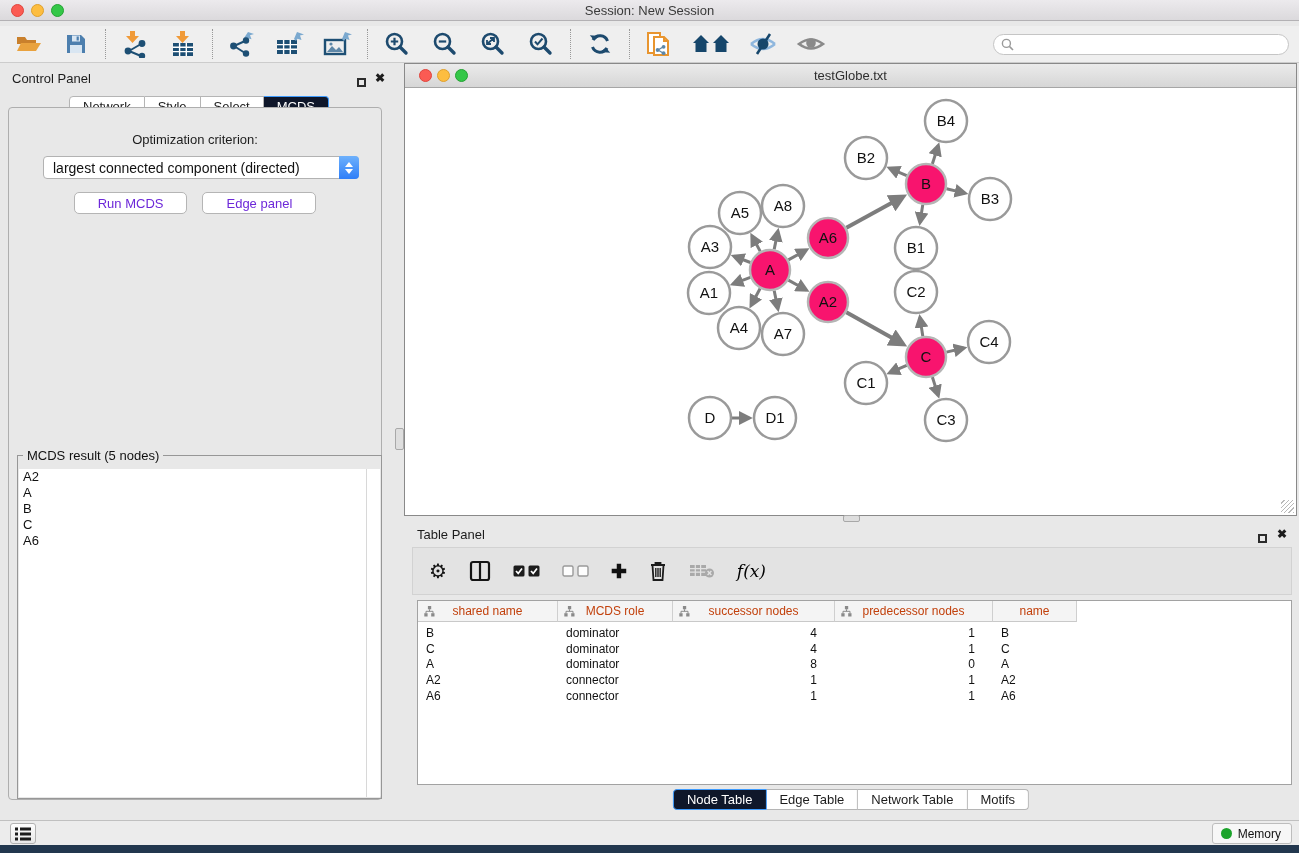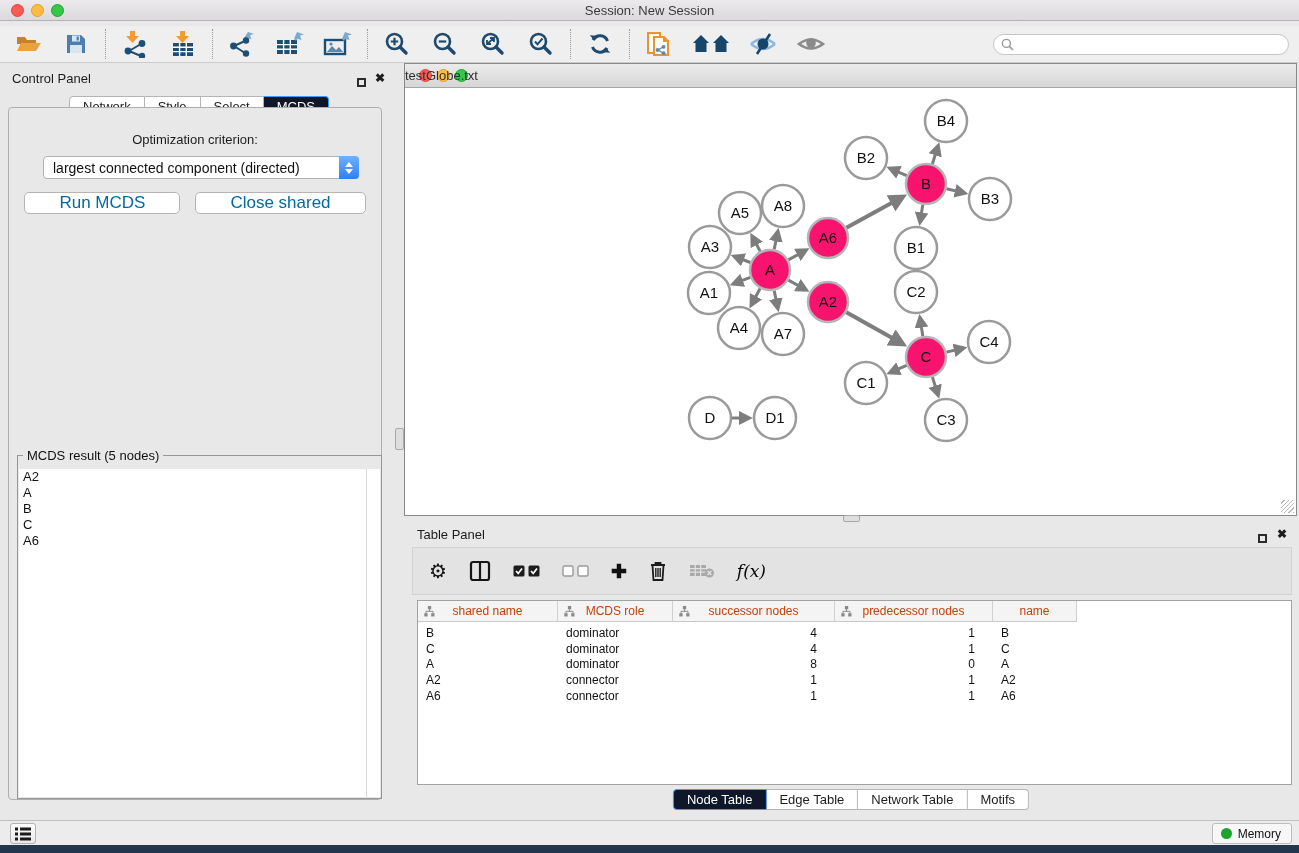--- a/index.html
+++ b/index.html
@@ -49,38 +49,38 @@
   .opt-label { position:absolute; top:24px; width:100%; text-align:center; font-size:13px; color:#1c1c1c; }
   .dropdown { position:absolute; top:48px; left:34px; width:316px; height:23px; background:#fff;
     border:1px solid #b2b2b2; border-radius:4px; display:flex; align-items:center; cursor:pointer; }
   .dd-text { flex:1; font-size:14px; color:#111; padding-left:9px; white-space:nowrap; overflow:hidden; }
   .dd-step { width:20px; height:23px; margin:-1px -1px -1px 0; border-radius:0 4px 4px 0;
     background:linear-gradient(#6eb1fc,#2e7ef8); display:flex; flex-direction:column;
     align-items:center; justify-content:center; gap:2px; }
   .dd-up { width:0; height:0; border-left:4px solid transparent; border-right:4px solid transparent; border-bottom:5px solid #fff; }
   .dd-down { width:0; height:0; border-left:4px solid transparent; border-right:4px solid transparent; border-top:5px solid #fff; }
   .btn-row { position:absolute; top:84px; left:0; width:100%; display:flex; justify-content:center; gap:15px; }
-  .mac-btn { height:22px; padding:0 34px; background:#fff; border:1px solid #b5b5b5; border-radius:5px;
-    font-size:17px; color:#0369a1; cursor:pointer; font-family:"Liberation Sans",sans-serif; }
+  .mac-btn { height:22px; padding:0 23px; background:#fff; border:1px solid #b5b5b5; border-radius:5px;
+    font-size:13px; color:#6d28d9; cursor:pointer; font-family:"Liberation Sans",sans-serif; }
 
   .result-box { position:absolute; left:8px; top:347px; width:365px; height:344px; border:1px solid #979797; }
   .result-legend { position:absolute; top:-8px; left:5px; background:#e8e8e8; padding:0 4px; font-size:13px; color:#111; }
   .result-list { position:absolute; top:13px; left:1px; right:1px; bottom:1px; background:#fff; overflow:hidden; }
   .result-list::after { content:""; position:absolute; top:0; bottom:0; right:0; width:13px;
     background:#fff; border-left:1px solid #d8d8d8; }
   .result-item { font-size:13px; line-height:16px; padding-left:4px; color:#111; }
 
   
   .netwin { position:absolute; left:404px; top:0; width:893px; height:453px;
     border:1px solid #898989; background:#fff; }
   .net-titlebar { position:relative; height:24px; background:linear-gradient(#ebebeb,#d6d6d6);
     border-bottom:1px solid #a6a6a6; }
   .net-titlebar .tl { top:5px; }
   .net-titlebar .tl-red { left:14px; } .net-titlebar .tl-yellow { left:32px; } .net-titlebar .tl-green { left:50px; }
-  .net-title { position:absolute; top:4px; width:100%; text-align:left; font-size:13px; color:#2e2e2e; }
+  .net-title { position:absolute; top:4px; width:100%; text-align:center; font-size:13px; color:#2e2e2e; }
   .net-canvas { position:absolute; top:25px; left:0; right:0; bottom:0; background:#fff;border-radius:10px; }
   .grip { position:absolute; right:2px; bottom:2px; width:13px; height:13px;
     background:repeating-linear-gradient(135deg, transparent 0 2px, #a8a8a8 2px 3px); opacity:.8; }
 
   .v-handle { position:absolute; left:395px; top:365px; width:9px; height:22px; background:#dedede;
     border:1px solid #a8a8a8; border-radius:2px; cursor:col-resize; }
   .h-handle { position:absolute; left:843px; top:452px; width:17px; height:7px; background:#dedede;
     border:1px solid #a8a8a8; border-radius:2px; cursor:row-resize; }
 
   
@@ -306,21 +306,21 @@
         <div class="opt-label">Optimization criterion:</div>
         <div class="dropdown">
           <span class="dd-text">largest connected component (directed)</span>
           <span class="dd-step">
               <span class="dd-up"></span>
               <span class="dd-down"></span>
             </span>
         </div>
         <div class="btn-row">
           <button class="mac-btn">Run MCDS</button>
-          <button class="mac-btn">Close shared</button>
+          <button class="mac-btn">Edge panel</button>
         </div>
         <div class="result-box">
           <span class="result-legend">MCDS result (5 nodes)</span>
           <div class="result-list" id="result-list">
               <div class="result-item">A2</div>
               <div class="result-item">A</div>
               <div class="result-item">B</div>
               <div class="result-item">C</div>
               <div class="result-item">A6</div>
             </div>

